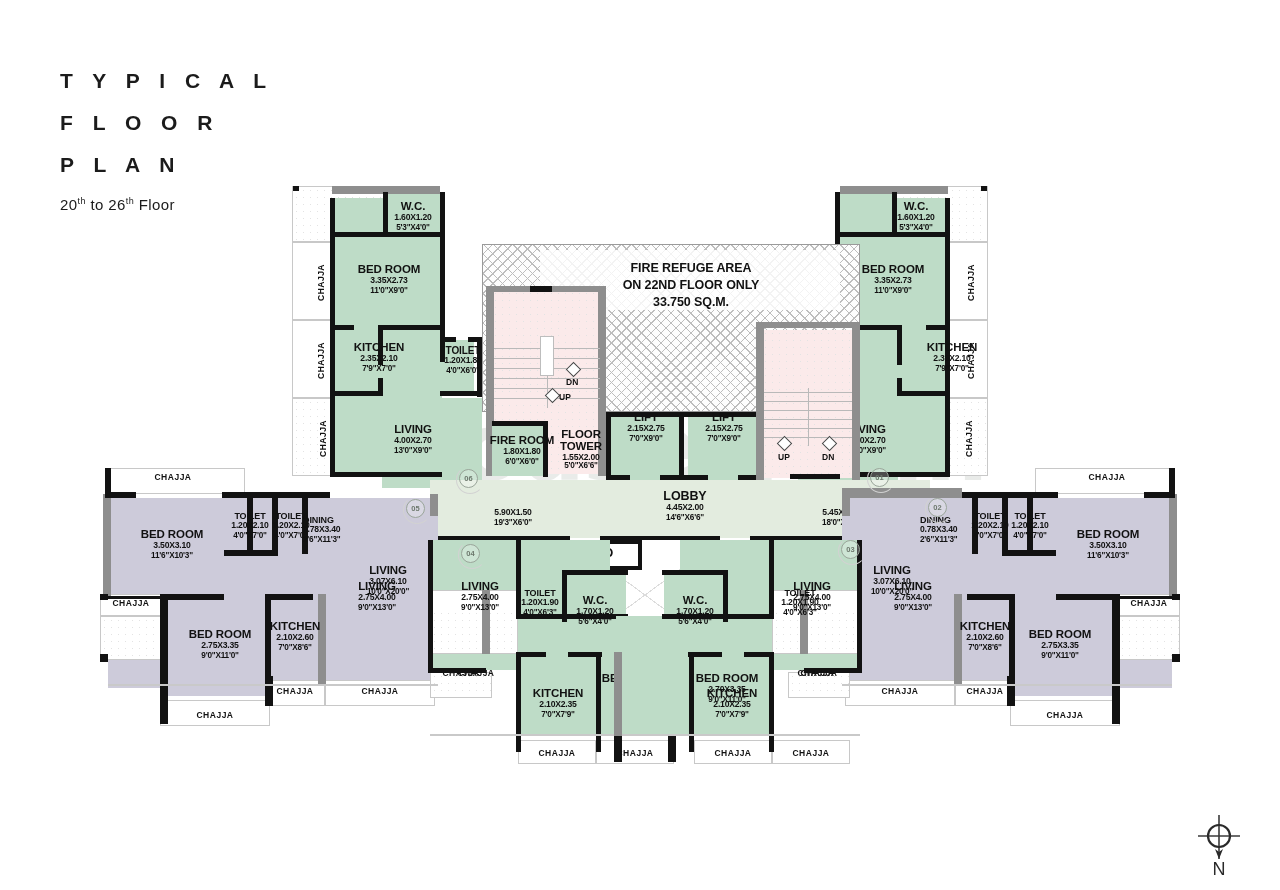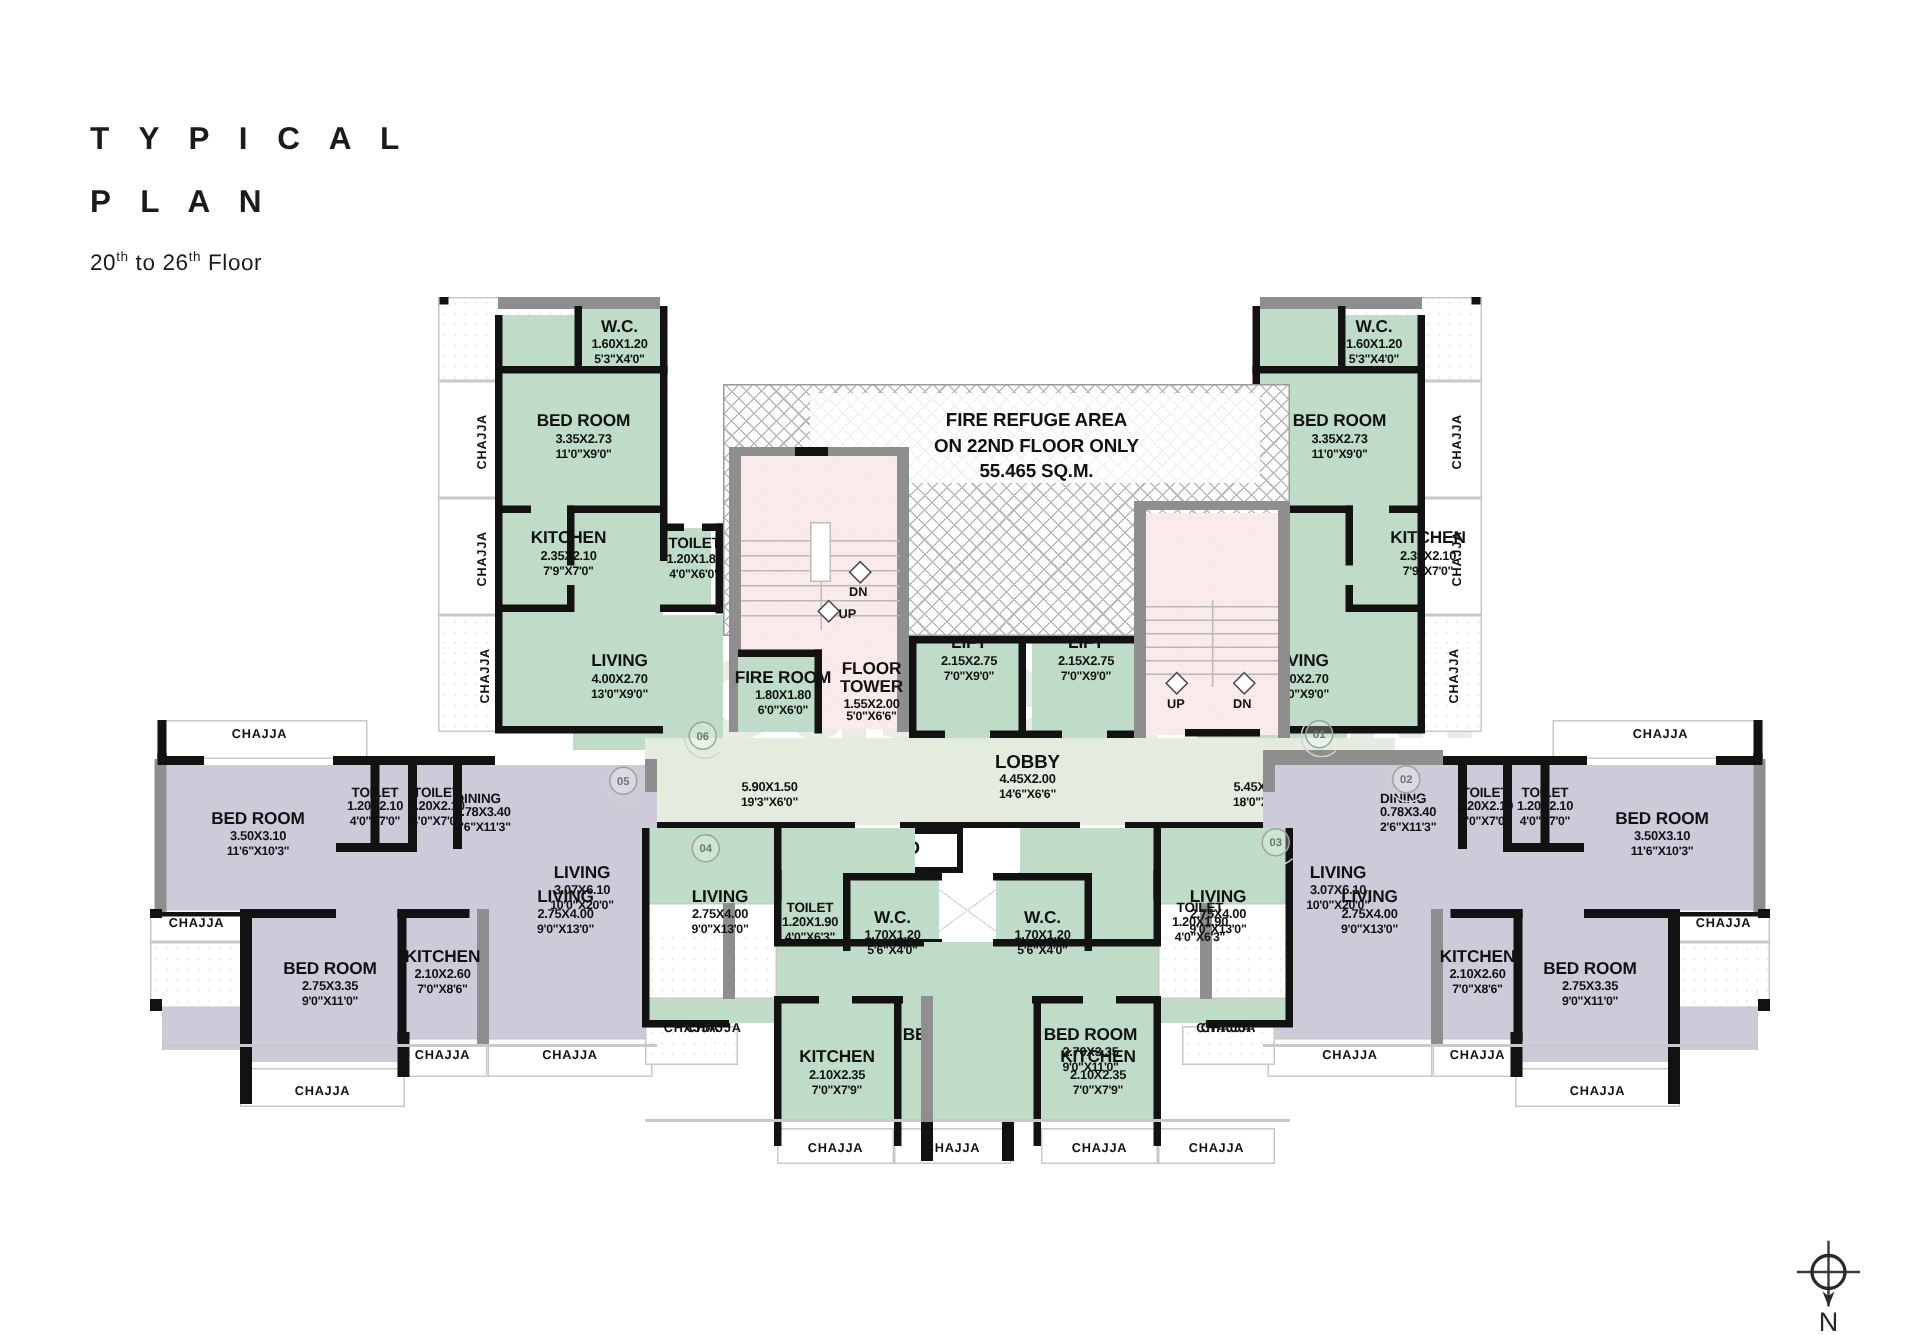--- a/index.html
+++ b/index.html
@@ -3,21 +3,21 @@
 <meta charset="utf-8">
 <style>
   html,body{margin:0;padding:0;}
   body{
     width:1280px;height:890px;
     background:#ffffff;
     font-family:"Liberation Sans", sans-serif;
     overflow:hidden;
     position:relative;
   }
-  #stage{position:absolute;left:0;top:12px;width:1280px;height:792px;}
+  #stage{position:absolute;left:0;top:0;width:1280px;height:792px;}
 
   
   .title-block{position:absolute;left:60px;top:60px;}
   .title-line{
     font-size:21px;font-weight:700;letter-spacing:7px;
     color:#1b1b1b;line-height:42px;
   }
   .subtitle{
     margin-top:10px;font-size:15px;color:#1b1b1b;
     letter-spacing:.4px;
@@ -129,20 +129,21 @@
 </style>
 </head>
 <body>
 
 <div id="stage">
 
   <div class="wm" style="left:395px;top:395px;">housey.com</div>
 
   <div class="title-block">
     <div class="title-line">T Y P I C A L</div>
+    <div class="title-line">F L O O R</div>
     <div class="title-line">P L A N</div>
     <div class="subtitle">
       <span>20</span><sup>th</sup><span> to 26</span><sup>th</sup><span> Floor</span>
     </div>
   </div>
 
   <div class="obox" style="left:292px;top:186px;width:145px;height:56px;"></div>
   <div class="obox" style="left:292px;top:242px;width:40px;height:78px;"></div>
   <div class="obox" style="left:292px;top:320px;width:40px;height:78px;"></div>
   <div class="obox" style="left:292px;top:398px;width:42px;height:78px;"></div>
@@ -263,21 +264,21 @@
     <span class="d1">4.00X2.70</span>
     <span class="d2">13'0"X9'0"</span>
   </div>
 
   <div class="hatch" style="left:482px;top:244px;width:378px;height:168px;"></div>
   <div class="fill white" style="left:540px;top:250px;width:300px;height:60px;opacity:.82;"></div>
   <div class="obox" style="left:482px;top:244px;width:378px;height:168px;border-color:#9a9a9a;background:transparent;"></div>
   <div class="lbl big" style="left:560px;top:260px;width:262px;line-height:1.35;">
     <span class="nm">FIRE REFUGE AREA</span>
     <span class="nm">ON 22ND FLOOR ONLY</span>
-    <span class="nm">55.465 SQ.M.</span>
+    <span class="nm">33.750 SQ.M.</span>
   </div>
 
   <div class="fill pink" style="left:492px;top:290px;width:110px;height:184px;"></div>
   <div class="dots" style="left:492px;top:290px;width:110px;height:184px;"></div>
   <div class="wg" style="left:486px;top:286px;width:8px;height:190px;"></div>
   <div class="wg" style="left:598px;top:286px;width:8px;height:190px;"></div>
   <div class="wg" style="left:486px;top:286px;width:120px;height:6px;"></div>
   <div class="w" style="left:530px;top:286px;width:22px;height:6px;"></div>
 
   <div class="tread" style="left:494px;top:348px;width:106px;"></div>

